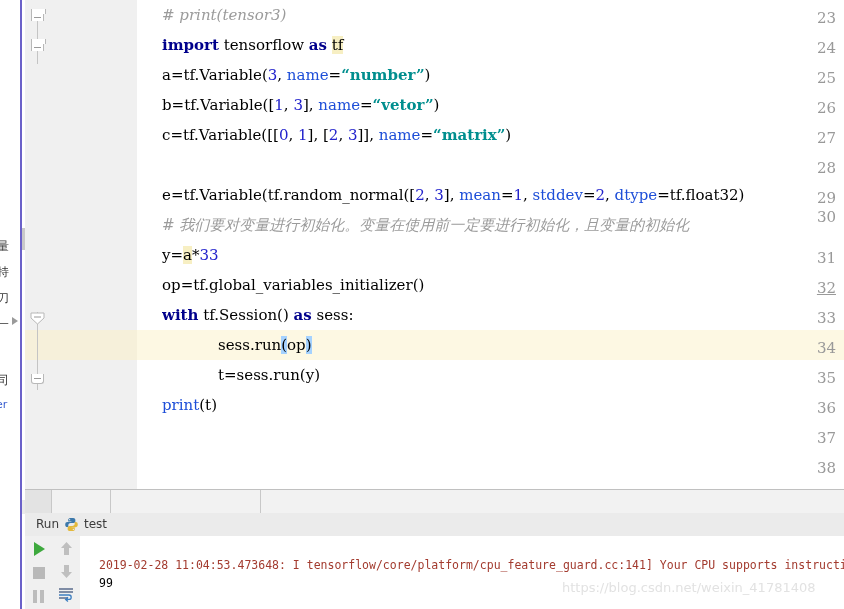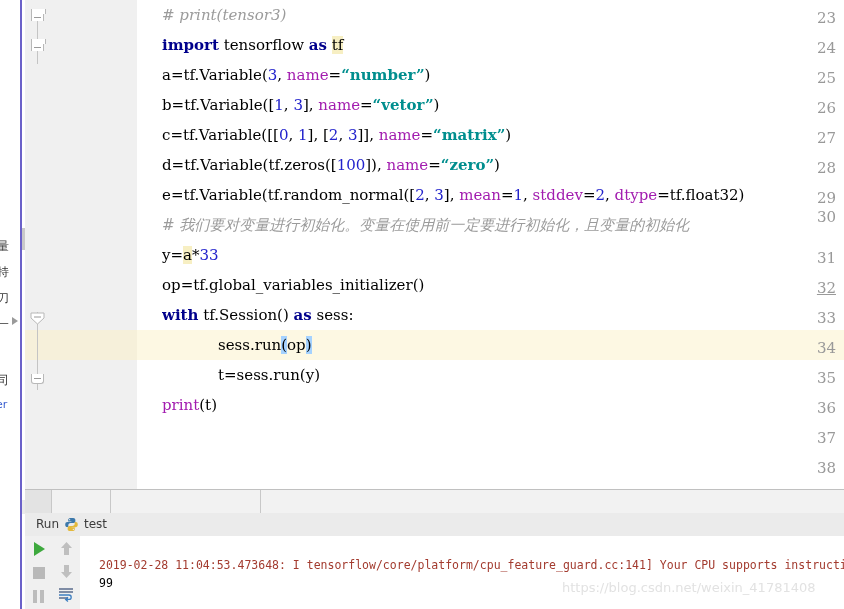--- a/index.html
+++ b/index.html
@@ -198,21 +198,21 @@
     left: 0;
     width: 112px;
     height: 30px;
     background: #f6f0da;
   }
 
   
   .kw   { color: #00008c; font-weight: bold; }
   .num  { color: #2222cc; }
   .str  { color: #008e8e; font-weight: bold; }
-  .kwarg{ color: #a21caf; }
+  .kwarg{ color: #1d4ed8; }
   .cmt  { color: #9b9b9b; font-style: italic; }
   .cmt-cn { color: #9b9b9b; font-style: italic; font-family: "DejaVu Sans", sans-serif; }
   .id-hl{ background: #f7efc3; }
   .brace-hl { background: #a5d2ff; }
 
   
   #splitter {
     position: absolute;
     left: 25px; top: 489px;
     width: 819px; height: 24px;
@@ -401,21 +401,20 @@
     <div class="code-line" style="top:0px;"><span class="cmt"># print(tensor3)</span></div>
 
     <div class="code-line" style="top:30px;"><span class="kw">import</span><span> tensorflow </span><span class="kw">as</span><span> </span><span class="id-hl">tf</span></div>
 
     <div class="code-line" style="top:60px;"><span>a=tf.Variable(</span><span class="num">3</span><span>, </span><span class="kwarg">name</span><span>=</span><span class="str">“number”</span><span>)</span></div>
 
     <div class="code-line" style="top:90px;"><span>b=tf.Variable([</span><span class="num">1</span><span>, </span><span class="num">3</span><span>], </span><span class="kwarg">name</span><span>=</span><span class="str">“vetor”</span><span>)</span></div>
 
     <div class="code-line" style="top:120px;"><span>c=tf.Variable([[</span><span class="num">0</span><span>, </span><span class="num">1</span><span>], [</span><span class="num">2</span><span>, </span><span class="num">3</span><span>]], </span><span class="kwarg">name</span><span>=</span><span class="str">“matrix”</span><span>)</span></div>
 
-    <div class="code-line" style="top:150px;"><span>d=tf.Variable(tf.zeros([</span><span class="num">100</span><span>]), </span><span class="kwarg">name</span><span>=</span><span class="str">“zero”</span><span>)</span></div>
 
     <div class="code-line" style="top:180px;"><span>e=tf.Variable(tf.random_normal([</span><span class="num">2</span><span>, </span><span class="num">3</span><span>], </span><span class="kwarg">mean</span><span>=</span><span class="num">1</span><span>, </span><span class="kwarg">stddev</span><span>=</span><span class="num">2</span><span>, </span><span class="kwarg">dtype</span><span>=tf.float32)</span></div>
 
     <div class="code-line" style="top:210px;"><span class="cmt-cn"># 我们要对变量进行初始化。变量在使用前一定要进行初始化，且变量的初始化</span></div>
 
     <div class="code-line" style="top:240px;"><span>y=</span><span class="id-hl">a</span><span>*</span><span class="num">33</span></div>
 
     <div class="code-line" style="top:300px;"><span class="kw">with</span><span> tf.Session() </span><span class="kw">as</span><span> sess:</span></div>
 
     <div class="code-line" style="top:270px;"><span>op=tf.global_variables_initializer()</span></div>

